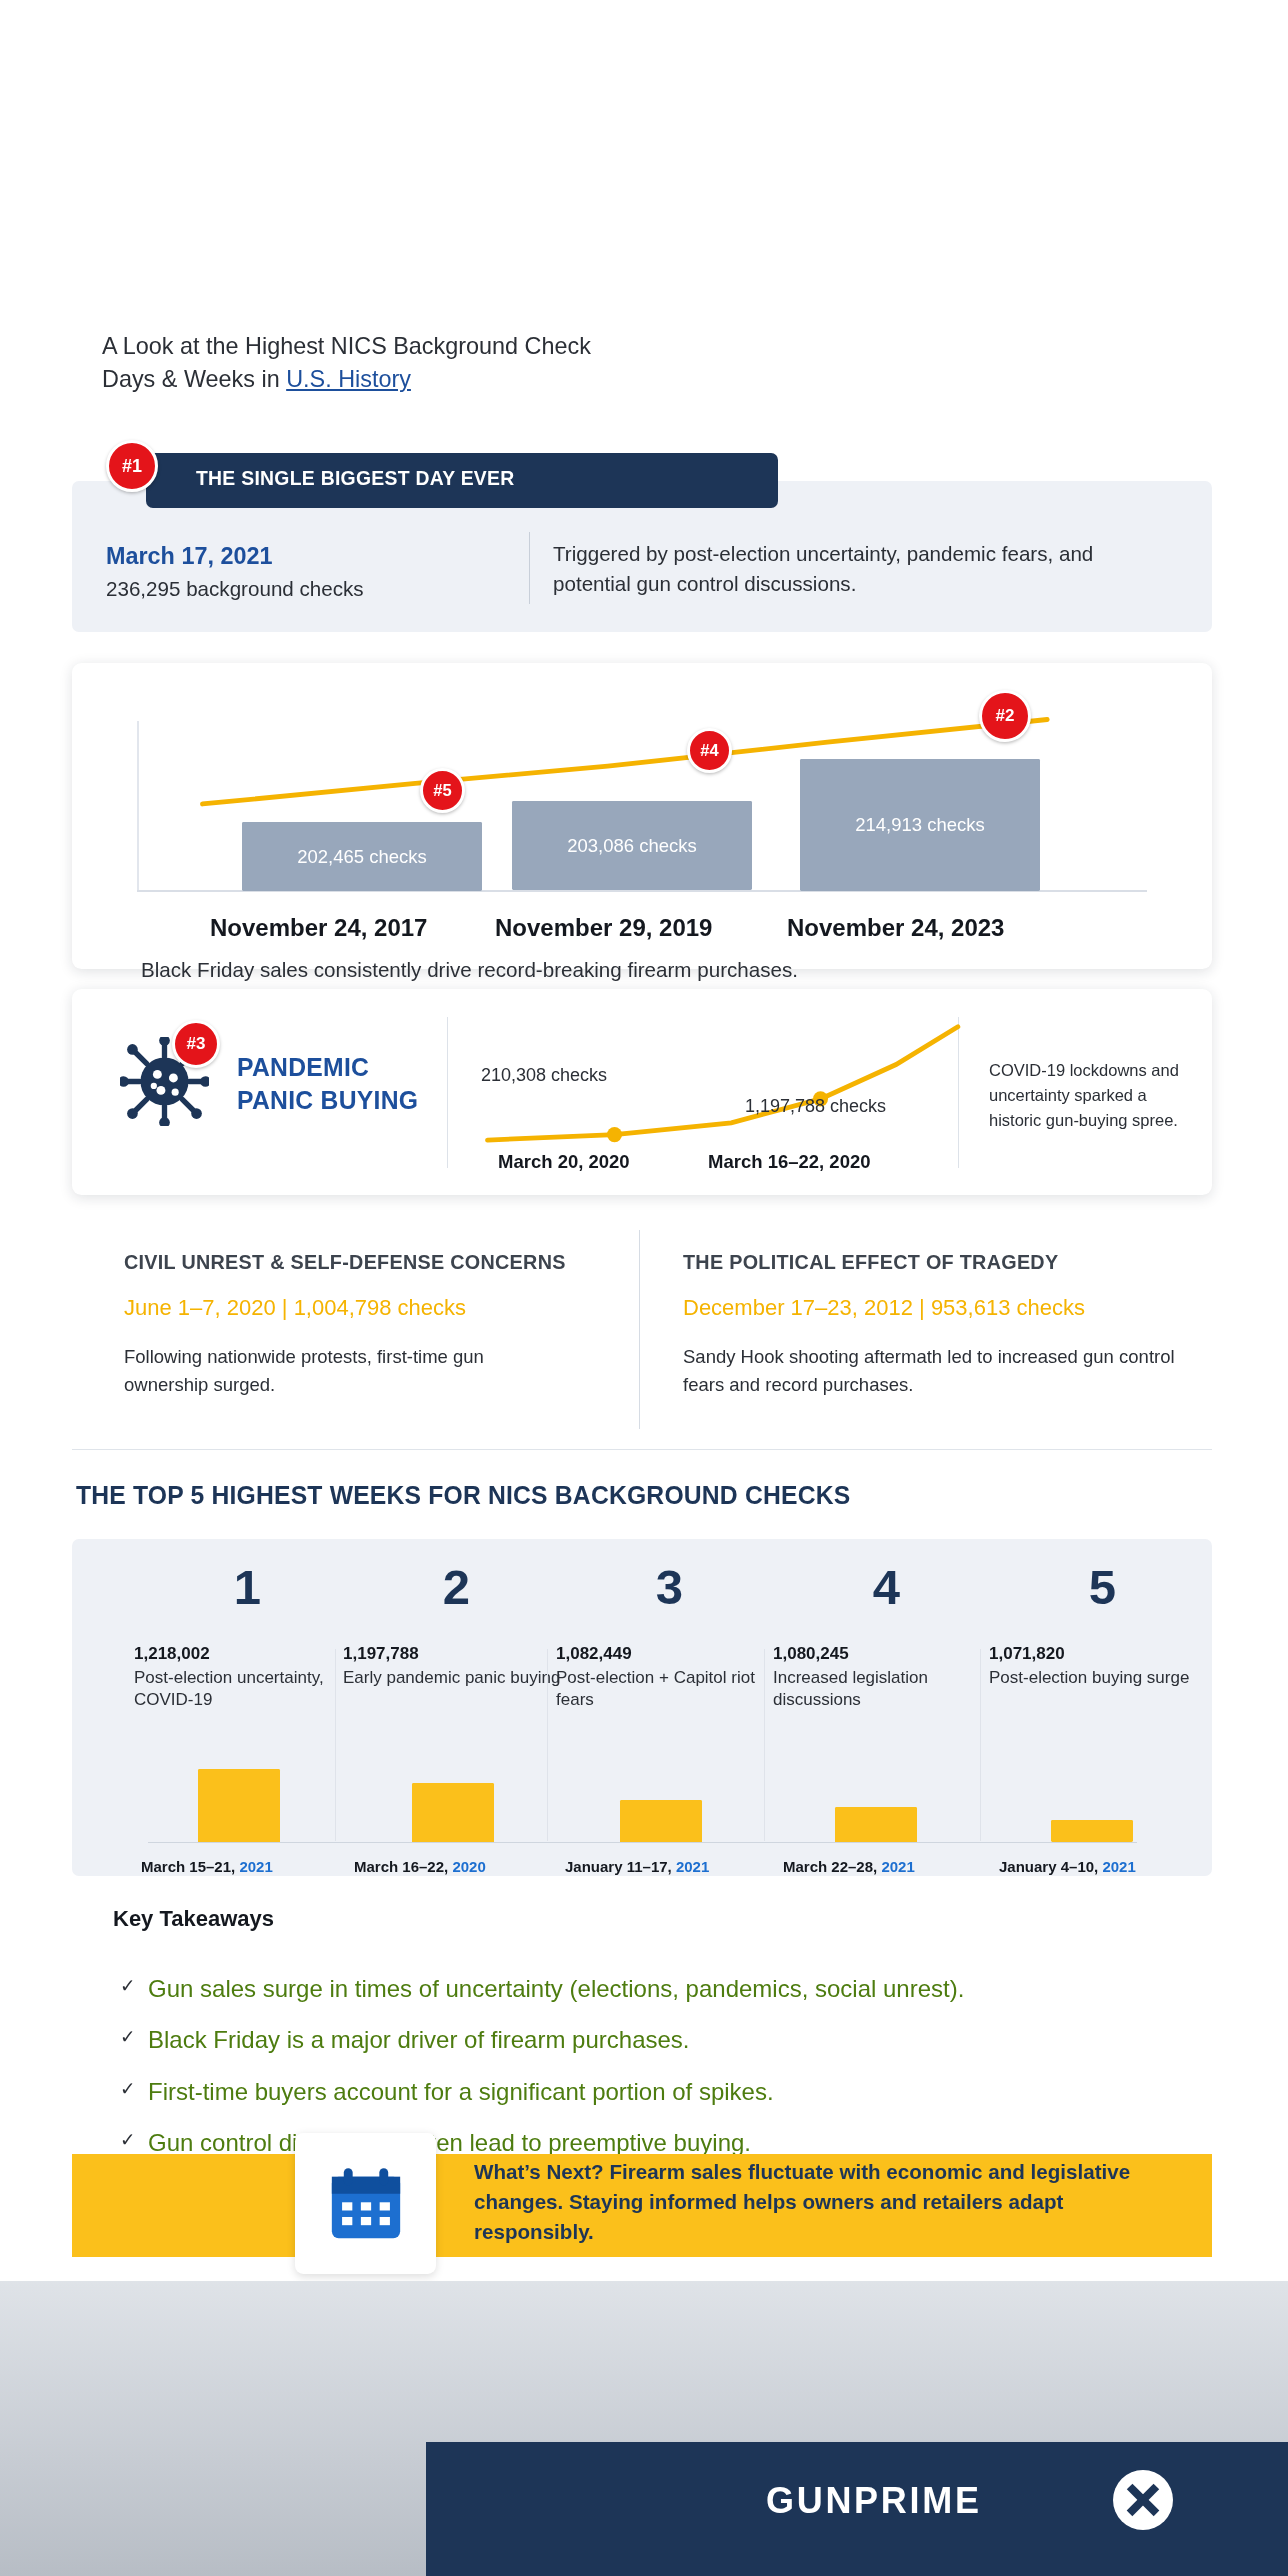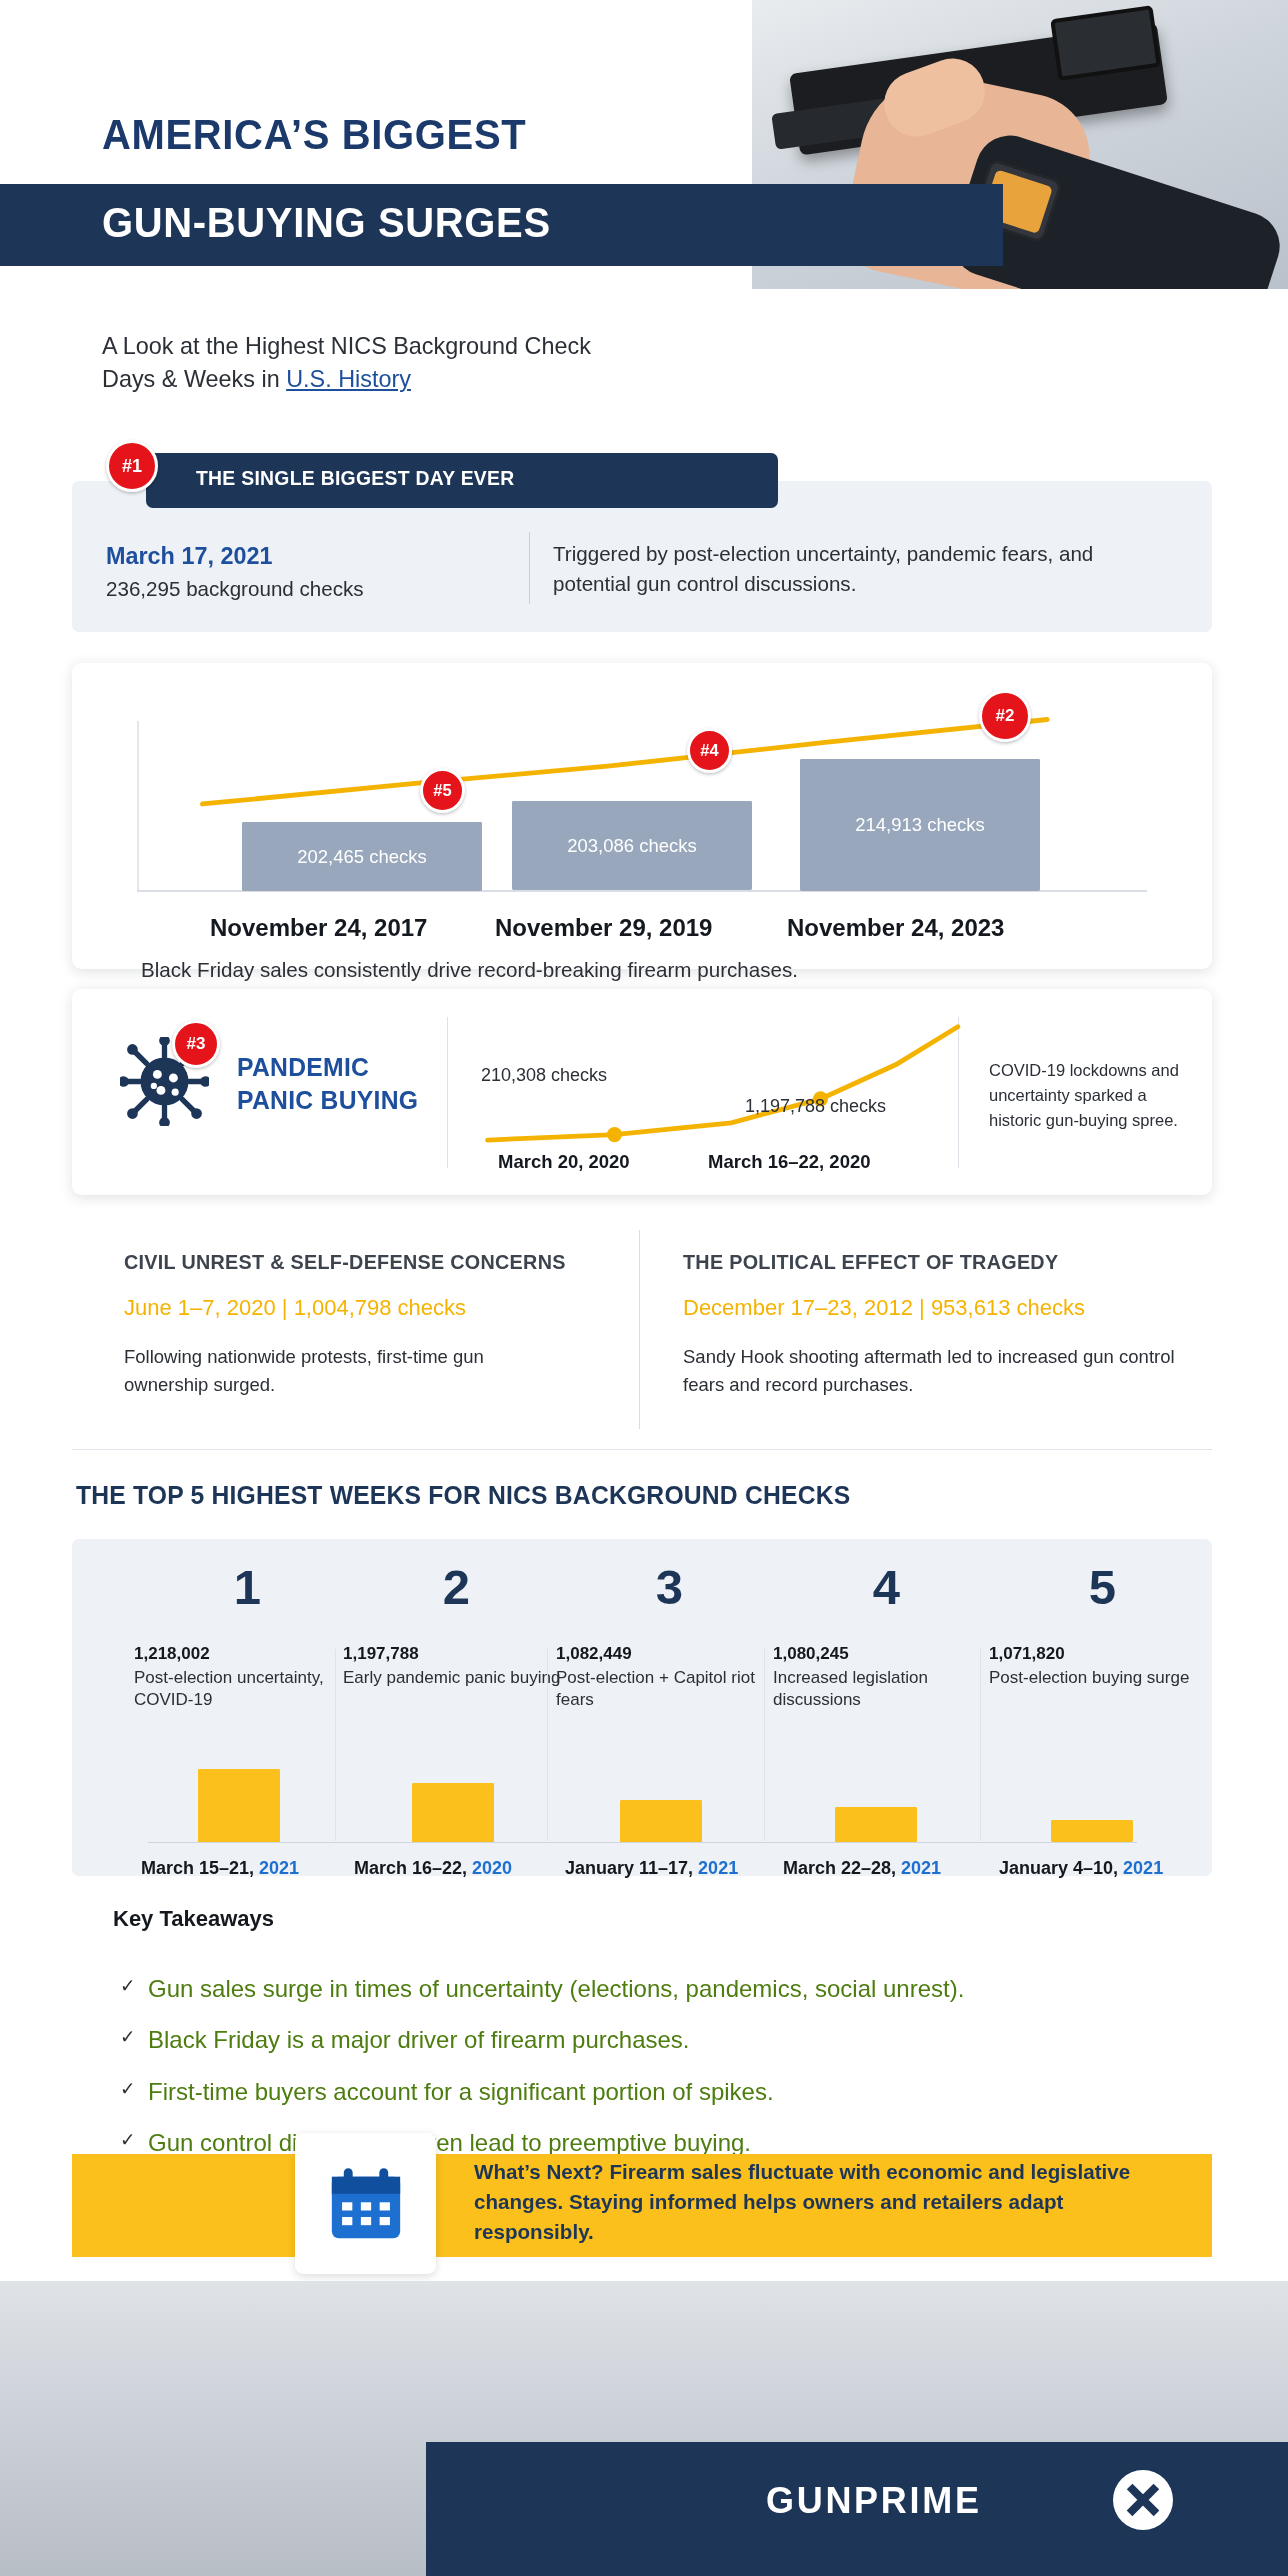--- a/index.html
+++ b/index.html
@@ -166,21 +166,21 @@
     position:absolute; left:72px; top:1539px; width:1140px; height:337px;
     background:#eef1f6; border-radius:6.9px;
   }
   .t5col { position:absolute; top:1559px; width:227px; }
   .t5rank { font-size:49px; font-weight:800; color:#1d3557; text-align:center; }
   .t5num { font-size:17px; font-weight:800; color:#14181f; margin-top:29px; }
   .t5desc { font-size:17px; line-height:1.3; color:#2b2f36; margin-top:2.7px; }
   .t5bar { position:absolute; background:#fbc01b; border-radius:1.4px; }
   .t5sep { position:absolute; top:1649px; width:1.4px; height:192px; background:#dfe3ea; }
   .t5axis { position:absolute; left:148px; top:1842px; width:989px; height:1.4px; background:#cfd6df; }
-  .t5date { position:absolute; top:1858px; font-size:18px; font-weight:800; color:#14181f;text-align:center; }
+  .t5date { position:absolute; top:1858px; font-size:15px; font-weight:800; color:#14181f;text-align:center; }
   .t5date .yr { color:#1d6fd0; }
 
   
   .kt-title { position:absolute; left:113px; top:1906px; font-size:22px; font-weight:800; color:#14181f; }
   .kt-item { position:absolute; left:148px; font-size:24px; color:#4d7c0f; }
   .kt-check { position:absolute; left:120px; font-size:18.5px; color:#2b2f36; }
 
   
   .cta { position:absolute; left:72px; top:2154px; width:1140px; height:103px; background:#fbc01b; }
   .cta-icon-box {
@@ -209,36 +209,20 @@
     content:""; position:absolute; left:50%; top:50%; width:38px; height:8.2px;
     background:#1d3557; transform:translate(-50%,-50%) rotate(45deg);
   }
   .brand-mark:after { transform:translate(-50%,-50%) rotate(-45deg); }
 </style>
 </head>
 <body>
 
 <div class="page">
 
-  <div class="hero">
-    <div class="hero-photo">
-      <div class="gun-shape"></div>
-      <div class="gun-sight"></div>
-      <div class="gun-light"></div>
-      <div class="hand"></div>
-      <div class="thumb"></div>
-      <div class="sleeve"></div>
-      <div class="watch">
-          <div class="watch-face"></div>
-        </div>
-    </div>
-    <div class="title-band"></div>
-    <div class="title-top">AMERICA’S BIGGEST</div>
-    <div class="title-bottom">GUN-BUYING SURGES</div>
-  </div>
 
   <div class="subtitle">
     <span>A Look at the Highest NICS Background Check</span><br>
     <span>Days &amp; Weeks in </span><span class="u">U.S. History</span>
   </div>
 
   <div class="panel1"></div>
   <div class="dark-pill"></div>
   <div class="dark-pill-text">THE SINGLE BIGGEST DAY EVER</div>
   <div class="badge b1">#1</div>

